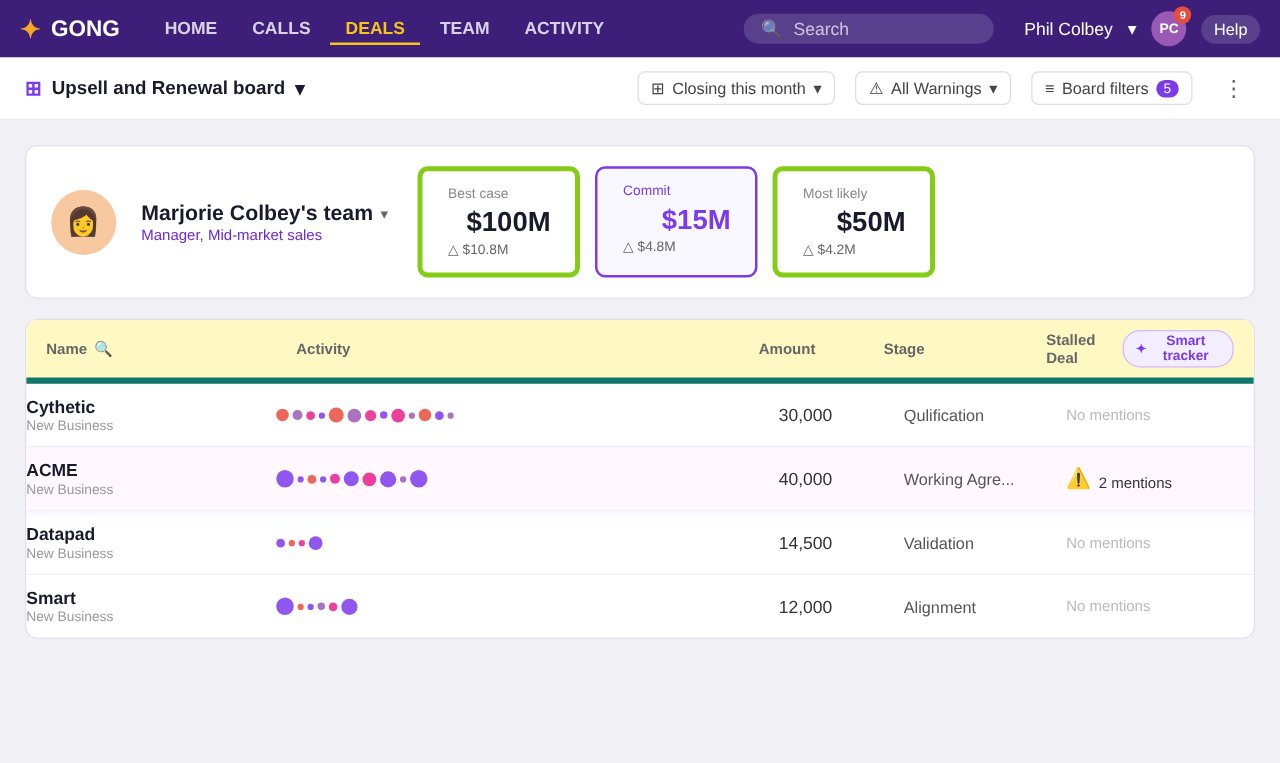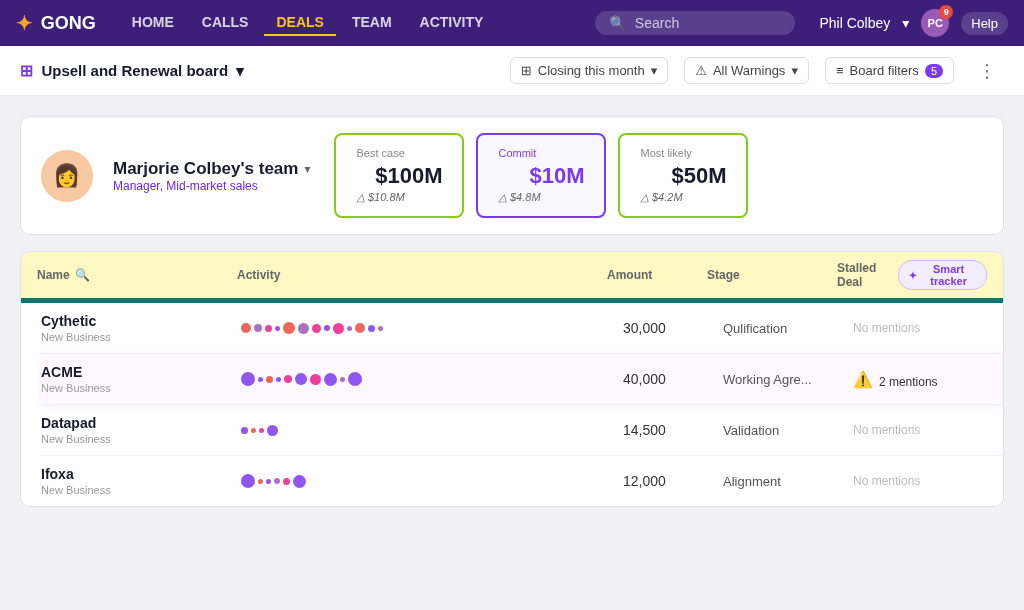--- a/index.html
+++ b/index.html
@@ -108,36 +108,36 @@
       display: flex; align-items: center; justify-content: center;
       font-size: 22px;
     }
     .team-name { font-size: 17px; font-weight: 700; color: #1a1a2e; }
     .team-role { font-size: 12px; color: #6d28d9; }
     .team-chevron { color: #666; font-size: 12px; }
 
     
     .forecast-cards { display: flex; gap: 0; }
     .forecast-card {
-      border: 2px solid #84cc16;
+      border: 4px solid #84cc16;
       border-radius: 8px;
       padding: 12px 20px;
       min-width: 130px;
       background: white;
       margin-right: 12px;
     }
     .forecast-card.active {
       border: 2px solid #7c3aed;
       background: #faf8ff;
     }
     .forecast-label { font-size: 11px; color: #888; margin-bottom: 4px; }
     .forecast-value { font-size: 22px; font-weight: 700; color: #1a1a2e; text-align: right; }
     .forecast-card.active .forecast-label,
     .forecast-card.active .forecast-value { color: #7c3aed; }
-    .forecast-delta { font-size: 11px; color: #666; margin-top: 2px; font-style: italic; }
+    .forecast-delta { font-size: 11px; color: #666; margin-top: 2px; }
 
     
     .deals-table {
       background: white;
       border-radius: 10px;
       border: 1px solid #e0e0eb;
       overflow: hidden;
       margin-top: 8px;
     }
     .table-header {
@@ -165,21 +165,20 @@
       display: flex; align-items: center; gap: 4px;
     }
     .smart-tracker-btn::before { content: '✦'; font-size: 10px; }
 
     .table-row {
       display: grid;
       grid-template-columns: 200px 1fr 100px 130px 150px;
       border-bottom: 1px solid #f0f0f8;
       padding: 10px 0;
       align-items: center;
-      margin-left: 20px;
     }
     .table-row:last-child { border-bottom: none; }
     .table-row.highlighted { background: #fff9ff; box-shadow: 0 1px 8px rgba(124,58,237,0.08); }
     .deal-name { font-size: 14px; font-weight: 700; color: #1a1a2e; }
     .deal-type { font-size: 11px; color: #999; margin-top: 2px; }
     .activity-dots { display: flex; align-items: center; gap: 3px; flex-wrap: wrap; }
 
     
     .dot {
       border-radius: 50%;
@@ -265,21 +264,21 @@
       </div>
     </div>
     <div class="forecast-cards">
       <div class="forecast-card">
         <div class="forecast-label">Best case</div>
         <div class="forecast-value">$100M</div>
         <div class="forecast-delta">△ $10.8M</div>
       </div>
       <div class="forecast-card active">
         <div class="forecast-label">Commit</div>
-        <div class="forecast-value">$10M</div>
+        <div class="forecast-value">$15M</div>
         <div class="forecast-delta">△ $4.8M</div>
       </div>
       <div class="forecast-card">
         <div class="forecast-label">Most likely</div>
         <div class="forecast-value">$50M</div>
         <div class="forecast-delta">△ $4.2M</div>
       </div>
     </div>
   </div>
 
@@ -367,21 +366,21 @@
             </div>
           </div>
           <div class="amount-val">14,500</div>
           <div class="stage-val">Validation</div>
           <div class="stalled-col">
             <span class="no-mentions">No mentions</span>
           </div>
         </div>
         <div class="table-row">
           <div>
-            <div class="deal-name">Ifoxa</div>
+            <div class="deal-name">Smart</div>
             <div class="deal-type">New Business</div>
           </div>
           <div>
             <div class="activity-dots">
               <span class="dot" style="width: 14px; height: 14px; background: rgb(124, 58, 237); opacity: 0.85;"></span>
               <span class="dot" style="width: 5px; height: 5px; background: rgb(231, 76, 60); opacity: 0.85;"></span>
               <span class="dot" style="width: 5px; height: 5px; background: rgb(124, 58, 237); opacity: 0.85;"></span>
               <span class="dot" style="width: 6px; height: 6px; background: rgb(155, 89, 182); opacity: 0.85;"></span>
               <span class="dot" style="width: 7px; height: 7px; background: rgb(233, 30, 140); opacity: 0.85;"></span>
               <span class="dot" style="width: 13px; height: 13px; background: rgb(124, 58, 237); opacity: 0.85;"></span>

